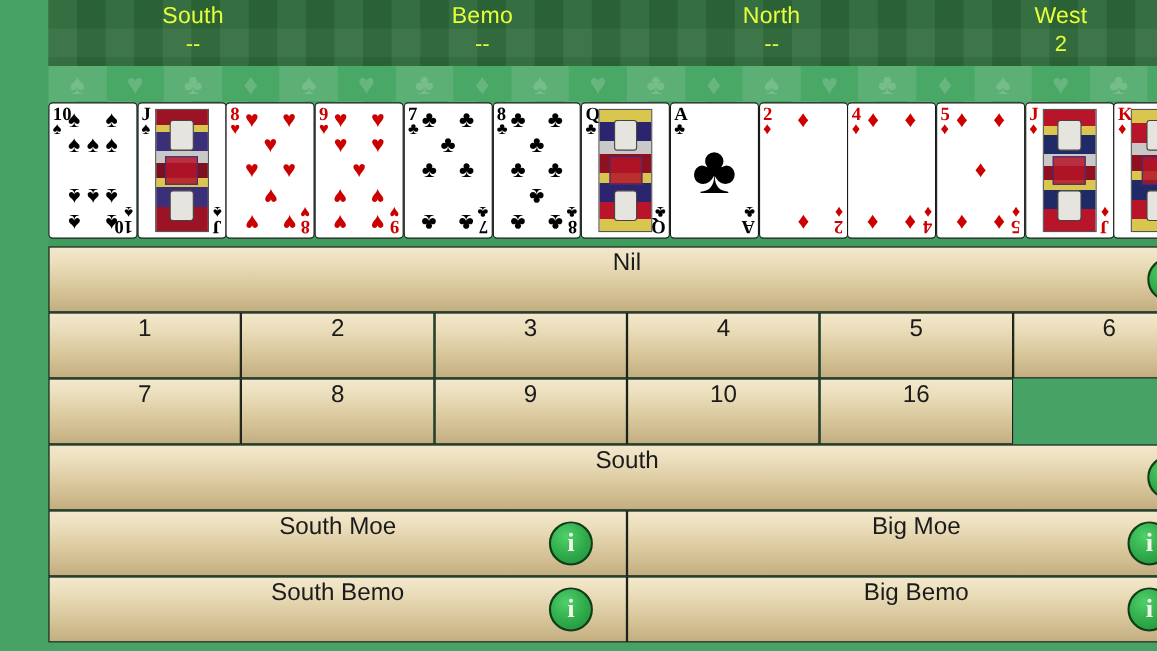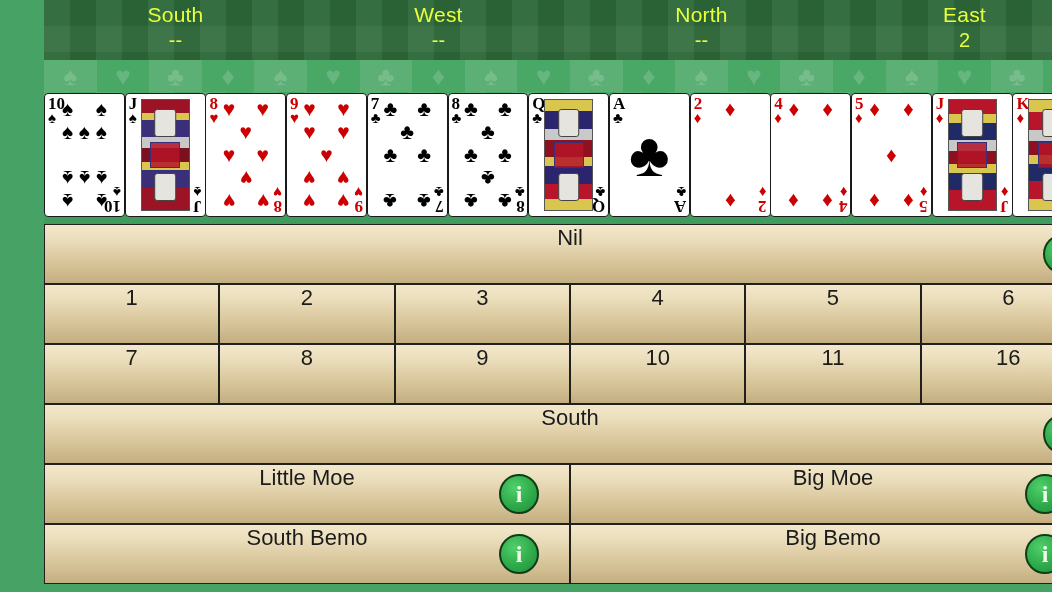--- a/index.html
+++ b/index.html
@@ -168,29 +168,29 @@
 <body>
 
 <div id="app">
 
   <div class="header">
     <div class="seat">
       <div class="seat-name">South</div>
       <div class="seat-bid">--</div>
     </div>
     <div class="seat">
-      <div class="seat-name">West</div>
+      <div class="seat-name">Bemo</div>
       <div class="seat-bid">--</div>
     </div>
     <div class="seat">
       <div class="seat-name">North</div>
       <div class="seat-bid">--</div>
     </div>
     <div class="seat">
-      <div class="seat-name">East</div>
+      <div class="seat-name">West</div>
       <div class="seat-bid">2</div>
     </div>
   </div>
 
   <div class="suit-band" id="suit-band">
       <div class="suit-cell">♠</div>
       <div class="suit-cell">♥</div>
       <div class="suit-cell">♣</div>
       <div class="suit-cell">♦</div>
       <div class="suit-cell">♠</div>
@@ -397,39 +397,36 @@
         <div class="btn">
           <span class="label">8</span>
         </div>
         <div class="btn">
           <span class="label">9</span>
         </div>
         <div class="btn">
           <span class="label">10</span>
         </div>
         <div class="btn">
-          <span class="label">11</span>
-        </div>
-        <div class="btn">
           <span class="label">16</span>
         </div>
       </div>
 
     <div class="row wide">
       <div class="btn">
         <span class="label">South</span>
         <span class="info">
           <span class="i-glyph">i</span>
         </span>
       </div>
     </div>
 
     <div class="row half">
       <div class="btn">
-        <span class="label">Little Moe</span>
+        <span class="label">South Moe</span>
         <span class="info" style="right: 30px;">
           <span class="i-glyph">i</span>
         </span>
       </div>
       <div class="btn">
         <span class="label">Big Moe</span>
         <span class="info" style="right: 30px;">
           <span class="i-glyph">i</span>
         </span>
       </div>

